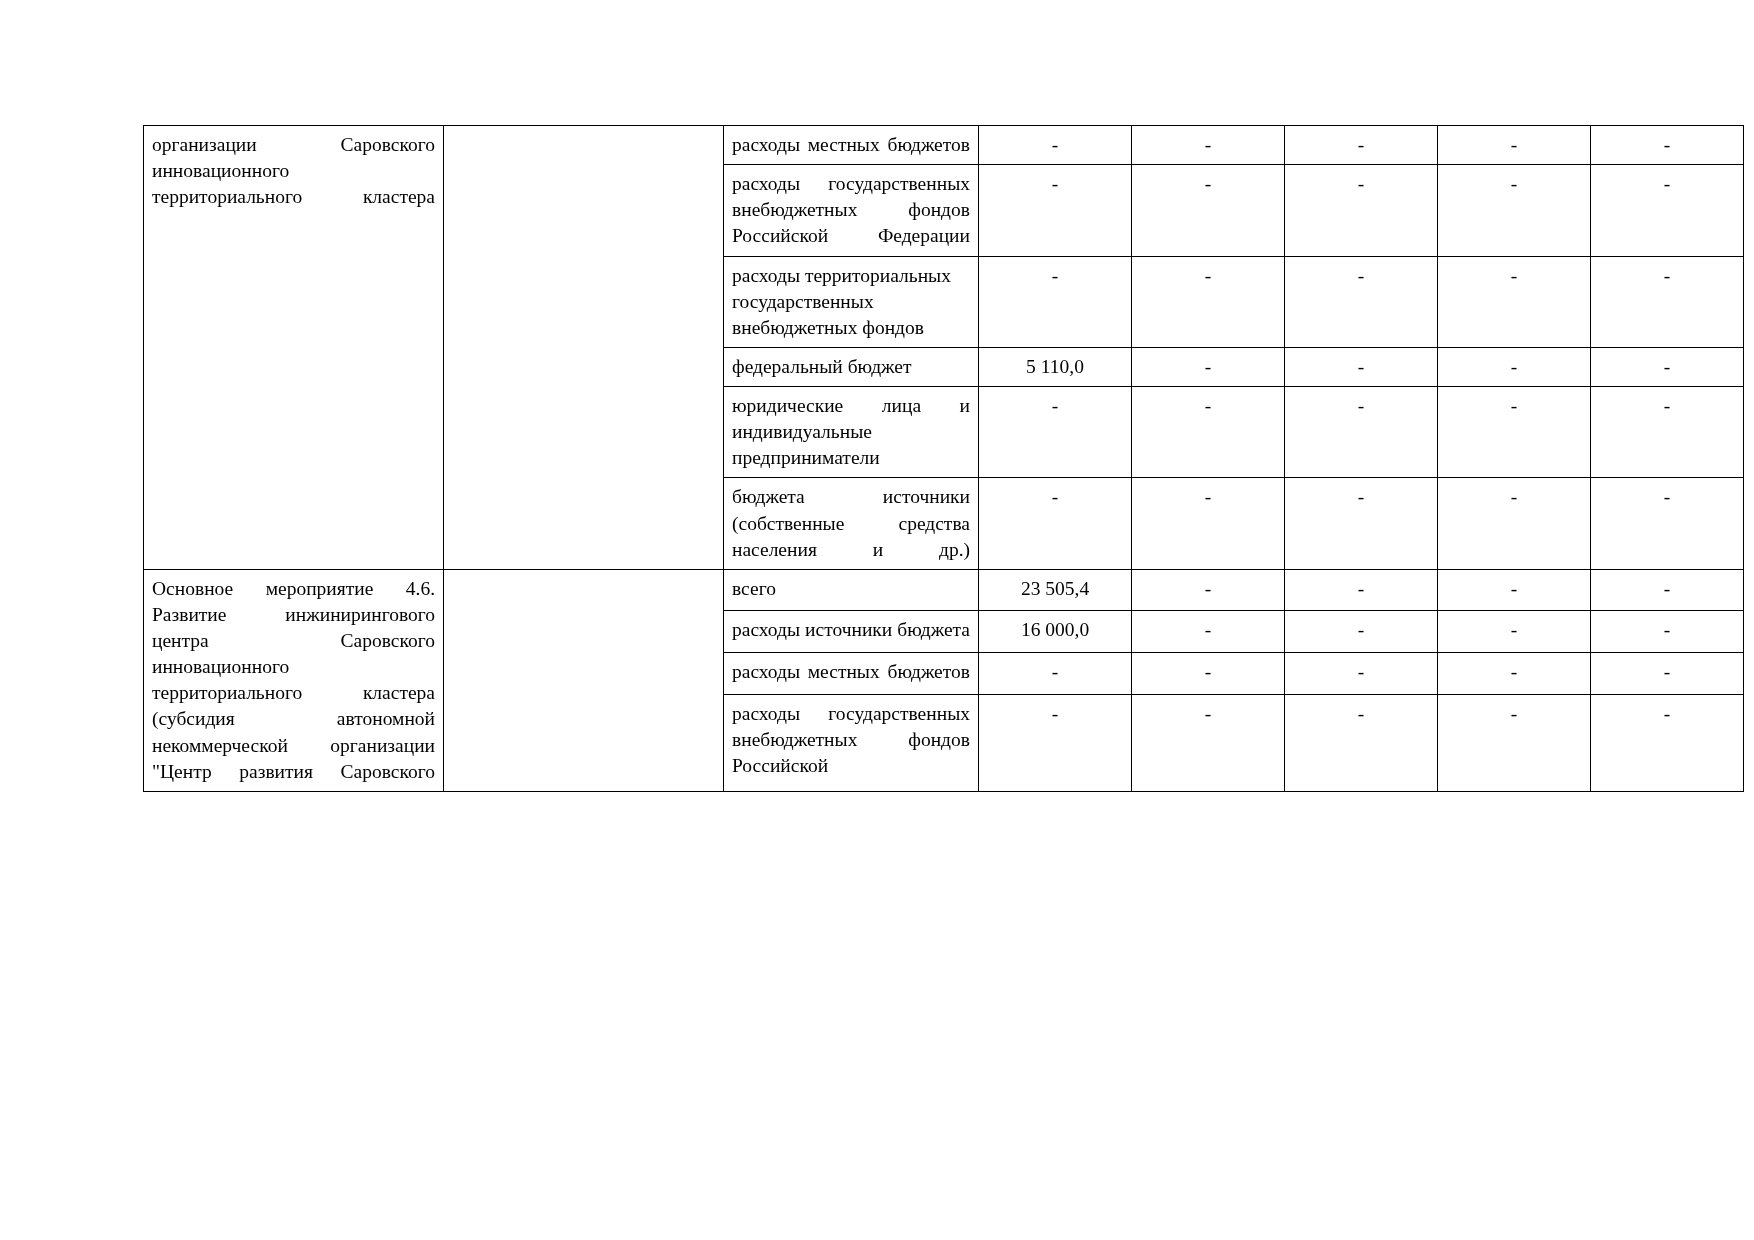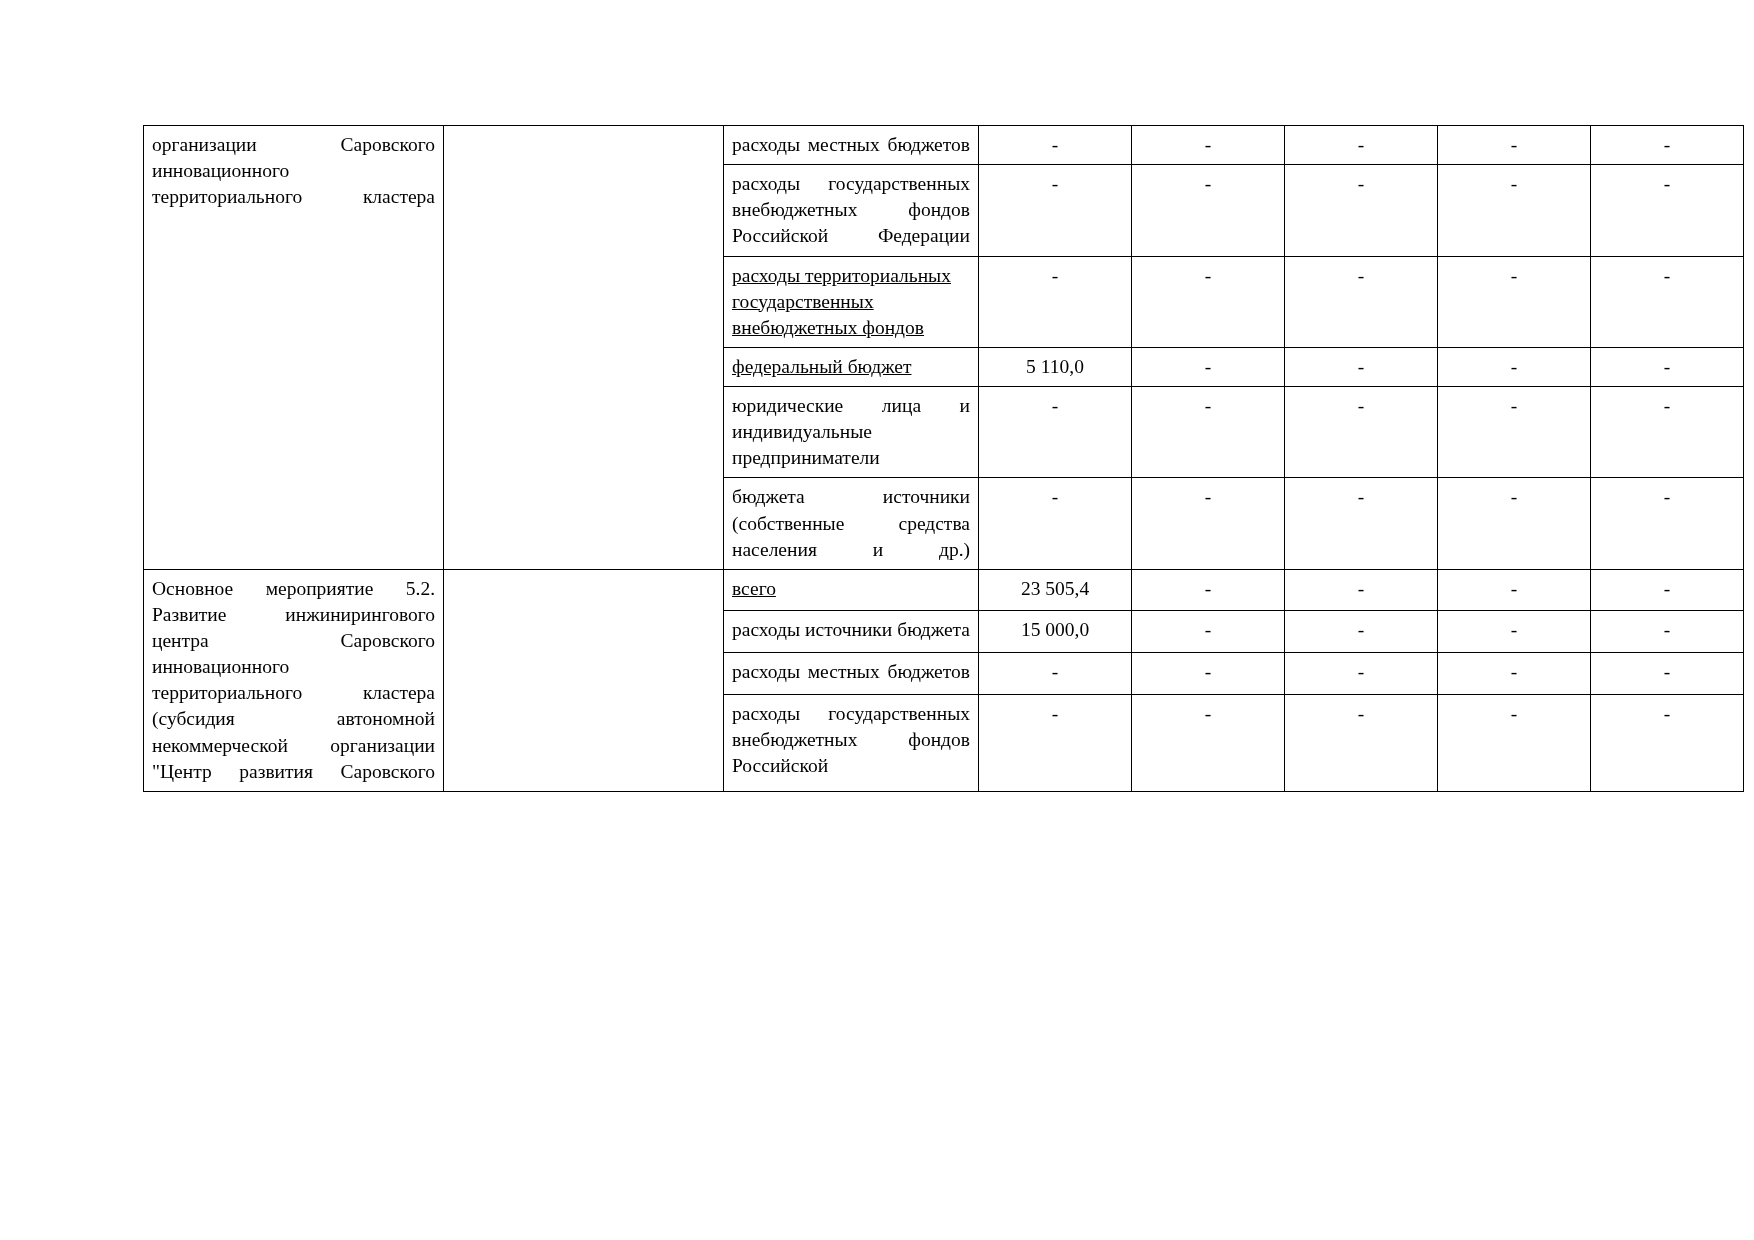--- a/index.html
+++ b/index.html
@@ -41,21 +41,20 @@
   .col-source  { width: 255px; }
   .col-num     { width: 153px; }
   .col-num-s   { width: 153px; }
   .txt-just {
     text-align: justify;
     text-align-last: justify;
     hyphens: none;
   }
   .txt-left {
     text-align: left;
-    text-decoration: underline;
   }
   .num {
     text-align: center;
     vertical-align: top;
     white-space: nowrap;
   }
   .tall-name {
     vertical-align: top;
   }
   .blank {
@@ -124,32 +123,32 @@
       <tr>
         <td class="txt-just">бюджета источники (собственные средства населения и др.)</td>
         <td class="num">-</td>
         <td class="num">-</td>
         <td class="num">-</td>
         <td class="num">-</td>
         <td class="num">-</td>
       </tr>
 
       <tr>
-        <td class="txt-just tall-name" rowspan="4">Основное мероприятие 5.2. Развитие инжинирингового центра Саровского инновационного территориального кластера (субсидия автономной некоммерческой организации "Центр развития Саровского</td>
+        <td class="txt-just tall-name" rowspan="4">Основное мероприятие 4.6. Развитие инжинирингового центра Саровского инновационного территориального кластера (субсидия автономной некоммерческой организации "Центр развития Саровского</td>
         <td class="blank" rowspan="4"></td>
         <td class="txt-left">всего</td>
         <td class="num">23 505,4</td>
         <td class="num">-</td>
         <td class="num">-</td>
         <td class="num">-</td>
         <td class="num">-</td>
       </tr>
       <tr>
         <td class="txt-just">расходы источники бюджета</td>
-        <td class="num">15 000,0</td>
+        <td class="num">16 000,0</td>
         <td class="num">-</td>
         <td class="num">-</td>
         <td class="num">-</td>
         <td class="num">-</td>
       </tr>
       <tr>
         <td class="txt-just">расходы местных бюджетов</td>
         <td class="num">-</td>
         <td class="num">-</td>
         <td class="num">-</td>

